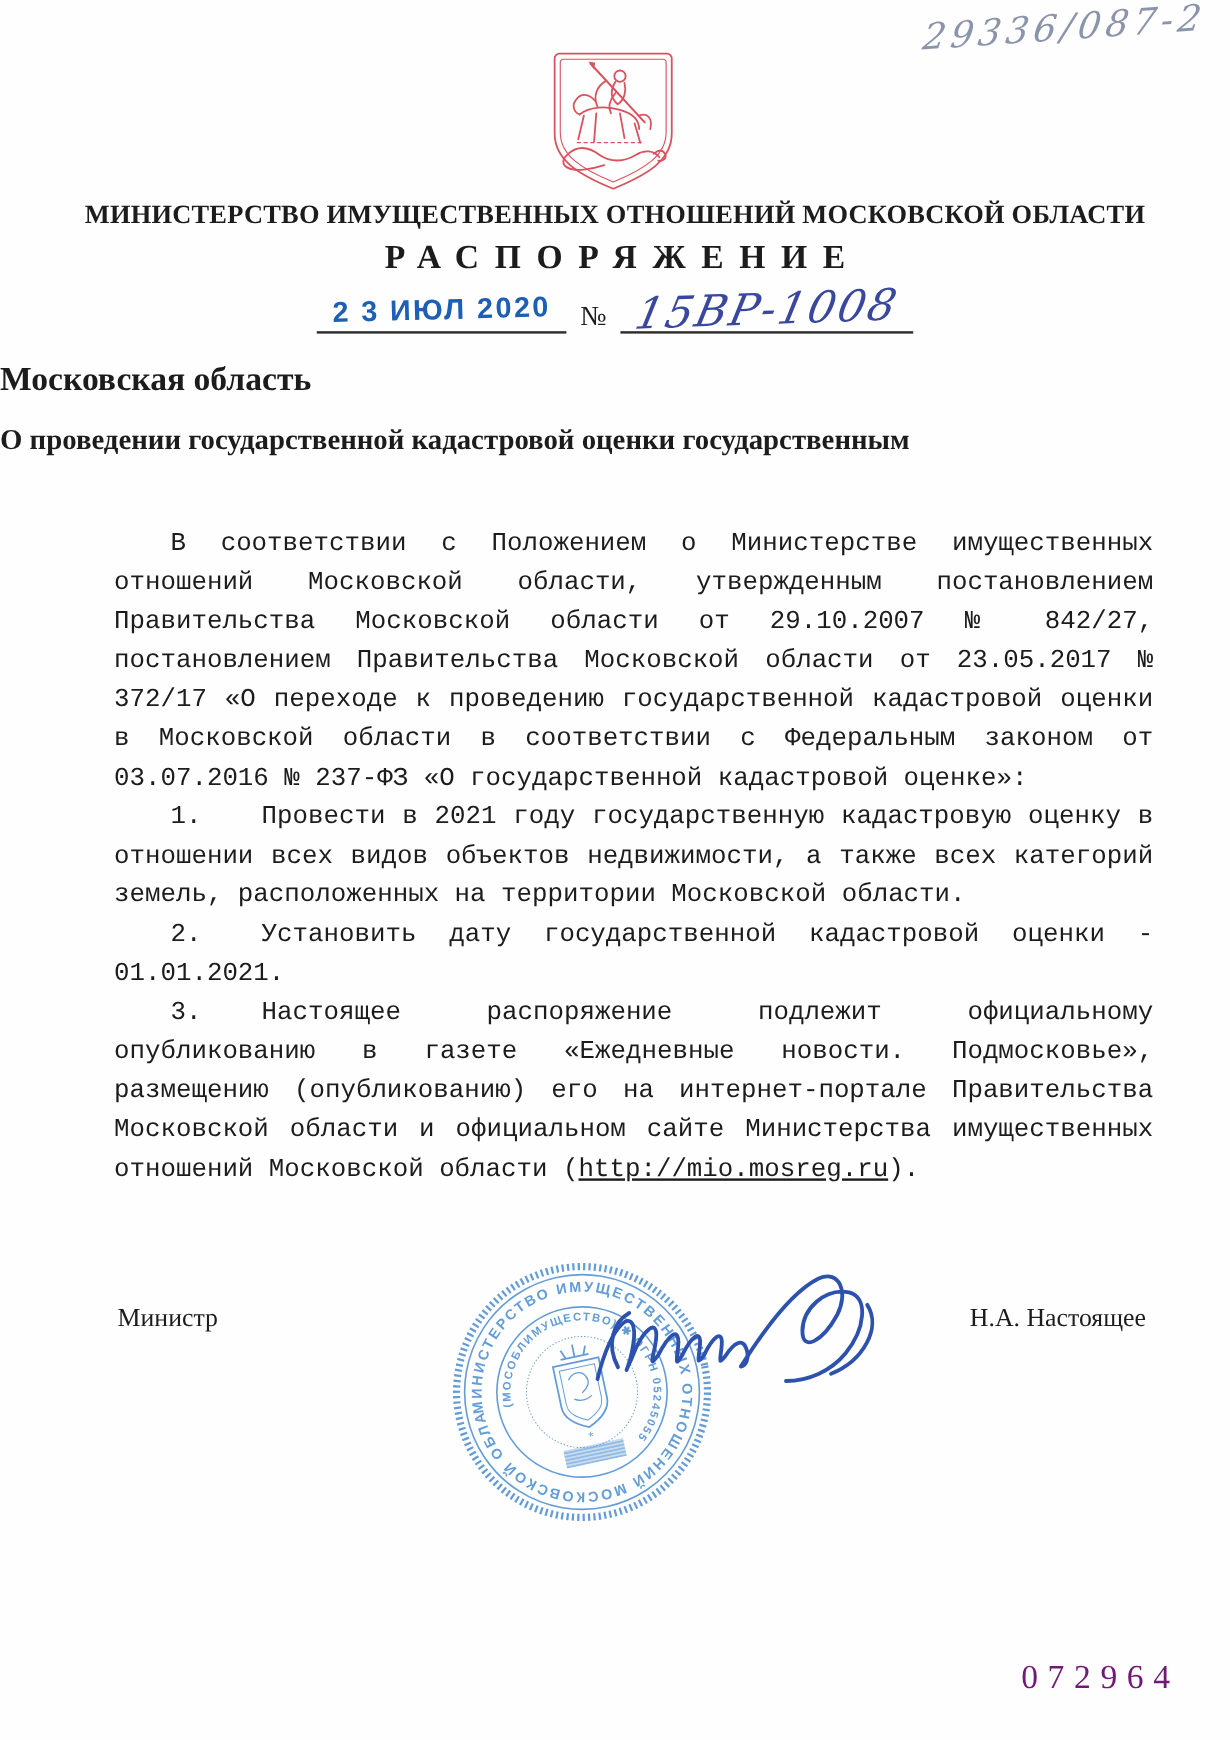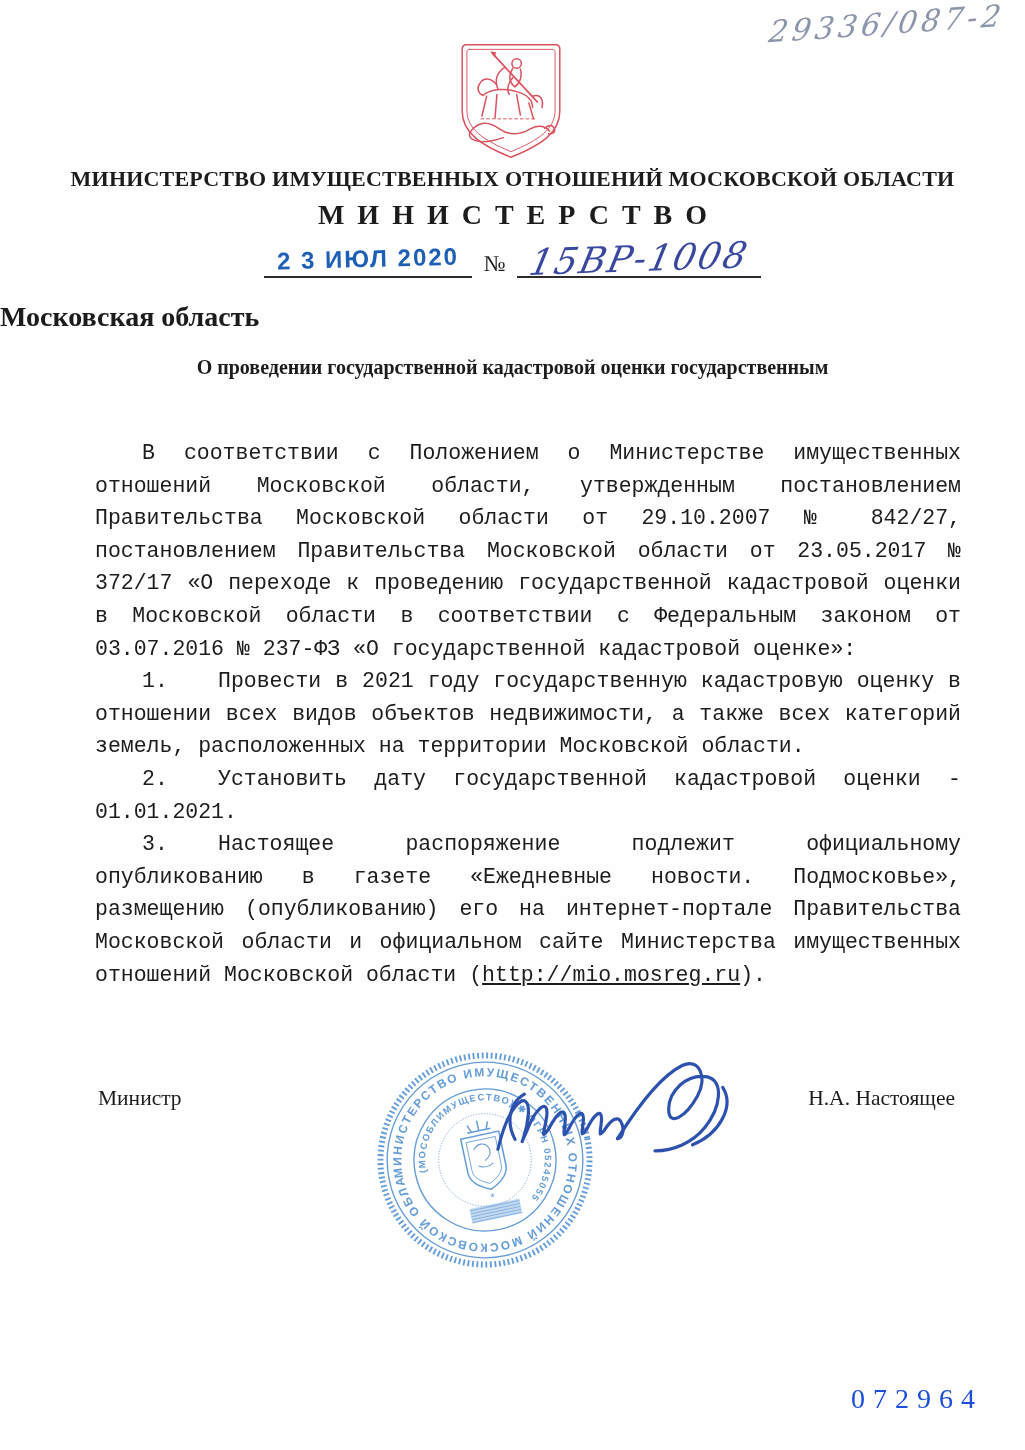--- a/index.html
+++ b/index.html
@@ -39,40 +39,40 @@
   .hand-number{
     display:inline-block;font-family:"DejaVu Serif",serif;font-style:italic;
     font-size:36px;color:#39489e;letter-spacing:2px;
     transform:rotate(-2deg) skewX(-14deg);position:relative;top:2px;
   }
   .region{
     position:absolute;top:301px;left:0;width:100%;
     font-weight:bold;font-size:28px;
   }
   .subject{
-    position:absolute;top:351px;left:0;width:100%;text-align:center;
-    font-weight:bold;font-size:20px;line-height:33px;
+    position:absolute;top:351px;left:0;width:100%;
+    font-weight:bold;font-size:24px;line-height:33px;
   }
   
   .body-text{
     position:absolute;top:437px;left:95px;width:866px;
     font-size:21.5px;line-height:32.6px;text-align:justify;
   }
   .body-text p{margin:0;text-indent:47px;font-family:Liberation Mono, monospace;}
   .body-text .num{display:inline-block;width:76px;text-indent:0;}
   .link{text-decoration:underline;}
   
   .minister-label{position:absolute;left:98px;top:1086px;font-size:21.5px;}
   .minister-name{position:absolute;right:70px;top:1086px;font-size:21.5px;}
   .stamp{position:absolute;left:373px;top:1048px;width:224px;height:224px;}
   .signature{position:absolute;left:472px;top:1040px;width:300px;height:130px;}
   
   .control-number{
     position:absolute;right:42px;top:1383px;
-    font-size:28px;letter-spacing:8px;color:#1d4ed8;
+    font-size:28px;letter-spacing:8px;color:#701a75;
   }
 </style>
 </head>
 <body>
 
 <div class="page">
 
   <div class="ref-number">29336/087-2</div>
 
   <svg class="crest" viewBox="0 0 120 130">
@@ -95,21 +95,21 @@
       <path d="M28,84 H88" stroke-dasharray="3,3" stroke-width="1"></path>
 
       <path d="M20,94 C30,85 40,89 48,95 C58,102 70,101 80,95 C88,90 96,91 101,97"></path>
       <path d="M20,94 C15,98 14,103 19,106 C26,110 40,108 52,104"></path>
       <path d="M96,94 C100,90 104,90 106,94 C108,98 104,101 100,100"></path>
     </g>
   </svg>
 
   <div class="ministry">МИНИСТЕРСТВО ИМУЩЕСТВЕННЫХ ОТНОШЕНИЙ МОСКОВСКОЙ ОБЛАСТИ</div>
 
-  <div class="doctype">МИНИСТЕРСТВО</div>
+  <div class="doctype">РАСПОРЯЖЕНИЕ</div>
 
   <div class="date-row">
     <div class="date-cell">
       <span class="date-stamp">2 3 ИЮЛ 2020</span>
     </div>
     <span class="no-label">№</span>
     <div class="num-cell">
       <span class="hand-number">15ВР-1008</span>
     </div>
   </div>

